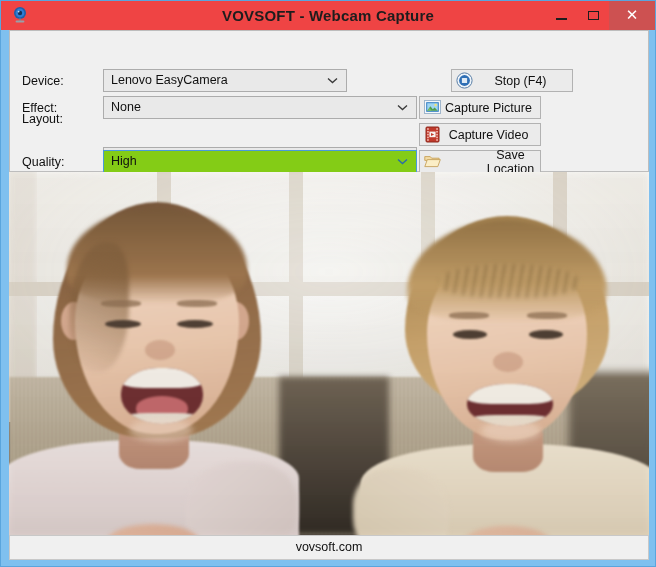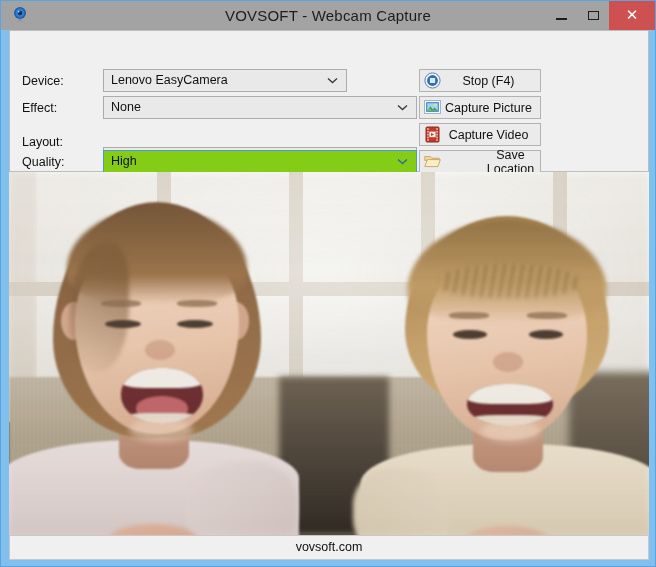--- a/index.html
+++ b/index.html
@@ -24,21 +24,22 @@
     box-sizing: border-box;
     border: 1px solid #5aa5dd;
   }
 
   
   .titlebar {
     position: absolute;
     left: 0; top: 0;
     width: 654px;
     height: 29px;
-    background: #a3a3a3;
+    background: #ef4444;
+    font-weight: bold;
   }
   .title-icon {
     position: absolute;
     left: 10px; top: 5px;
     width: 18px; height: 18px;
   }
   .title-text {
     position: absolute;
     left: 0; top: 0;
     width: 654px;
@@ -352,21 +353,21 @@
       <div class="row-label" style="top:69px;">Effect:</div>
       <div class="field" style="top:65px; width:314px;">
         <span>None</span>
         <span class="caret">
           <svg width="11" height="7" viewBox="0 0 11 7">
               <path d="M1 1.4 L5.5 5.6 L10 1.4" fill="none" stroke="#3a3a3a" stroke-width="1.3"></path>
             </svg>
         </span>
       </div>
 
-      <div class="row-label" style="top:103px;">Layout:</div>
+      <div class="row-label" style="top:80px;">Layout:</div>
       <div class="field" style="top:92px; width:314px;margin-top:24px;">
         <span>Fit</span>
         <span class="caret">
           <svg width="11" height="7" viewBox="0 0 11 7">
               <path d="M1 1.4 L5.5 5.6 L10 1.4" fill="none" stroke="#3a3a3a" stroke-width="1.3"></path>
             </svg>
         </span>
       </div>
 
       <div class="row-label" style="top:123px;">Quality:</div>
@@ -376,21 +377,21 @@
           <svg width="11" height="7" viewBox="0 0 11 7">
               <path d="M1 1.4 L5.5 5.6 L10 1.4" fill="none" stroke="#2a6ca8" stroke-width="1.3"></path>
             </svg>
         </span>
       </div>
 
       <div class="row-label" style="top:150px;">Resolution:</div>
       <div class="resolution-value">1280x720 30 hz</div>
       <div class="fullscreen-hint">Full Screen: F11</div>
 
-      <div class="btn action-btn" style="top:38px;">
+      <div class="btn action-btn" style="top:38px;margin-left:32px;">
         <span class="act-icon">
           <svg width="17" height="17" viewBox="0 0 17 17">
             <circle cx="8.5" cy="8.5" r="7.6" fill="#eef4fa" stroke="#5b7fa6" stroke-width="1"></circle>
             <circle cx="8.5" cy="8.5" r="5.4" fill="#2f6fb5"></circle>
             <rect x="5.9" y="5.9" width="5.2" height="5.2" rx="0.6" fill="#dfeaf5"></rect>
           </svg>
         </span>
         <span class="lbl">Stop (F4)</span>
       </div>
 

